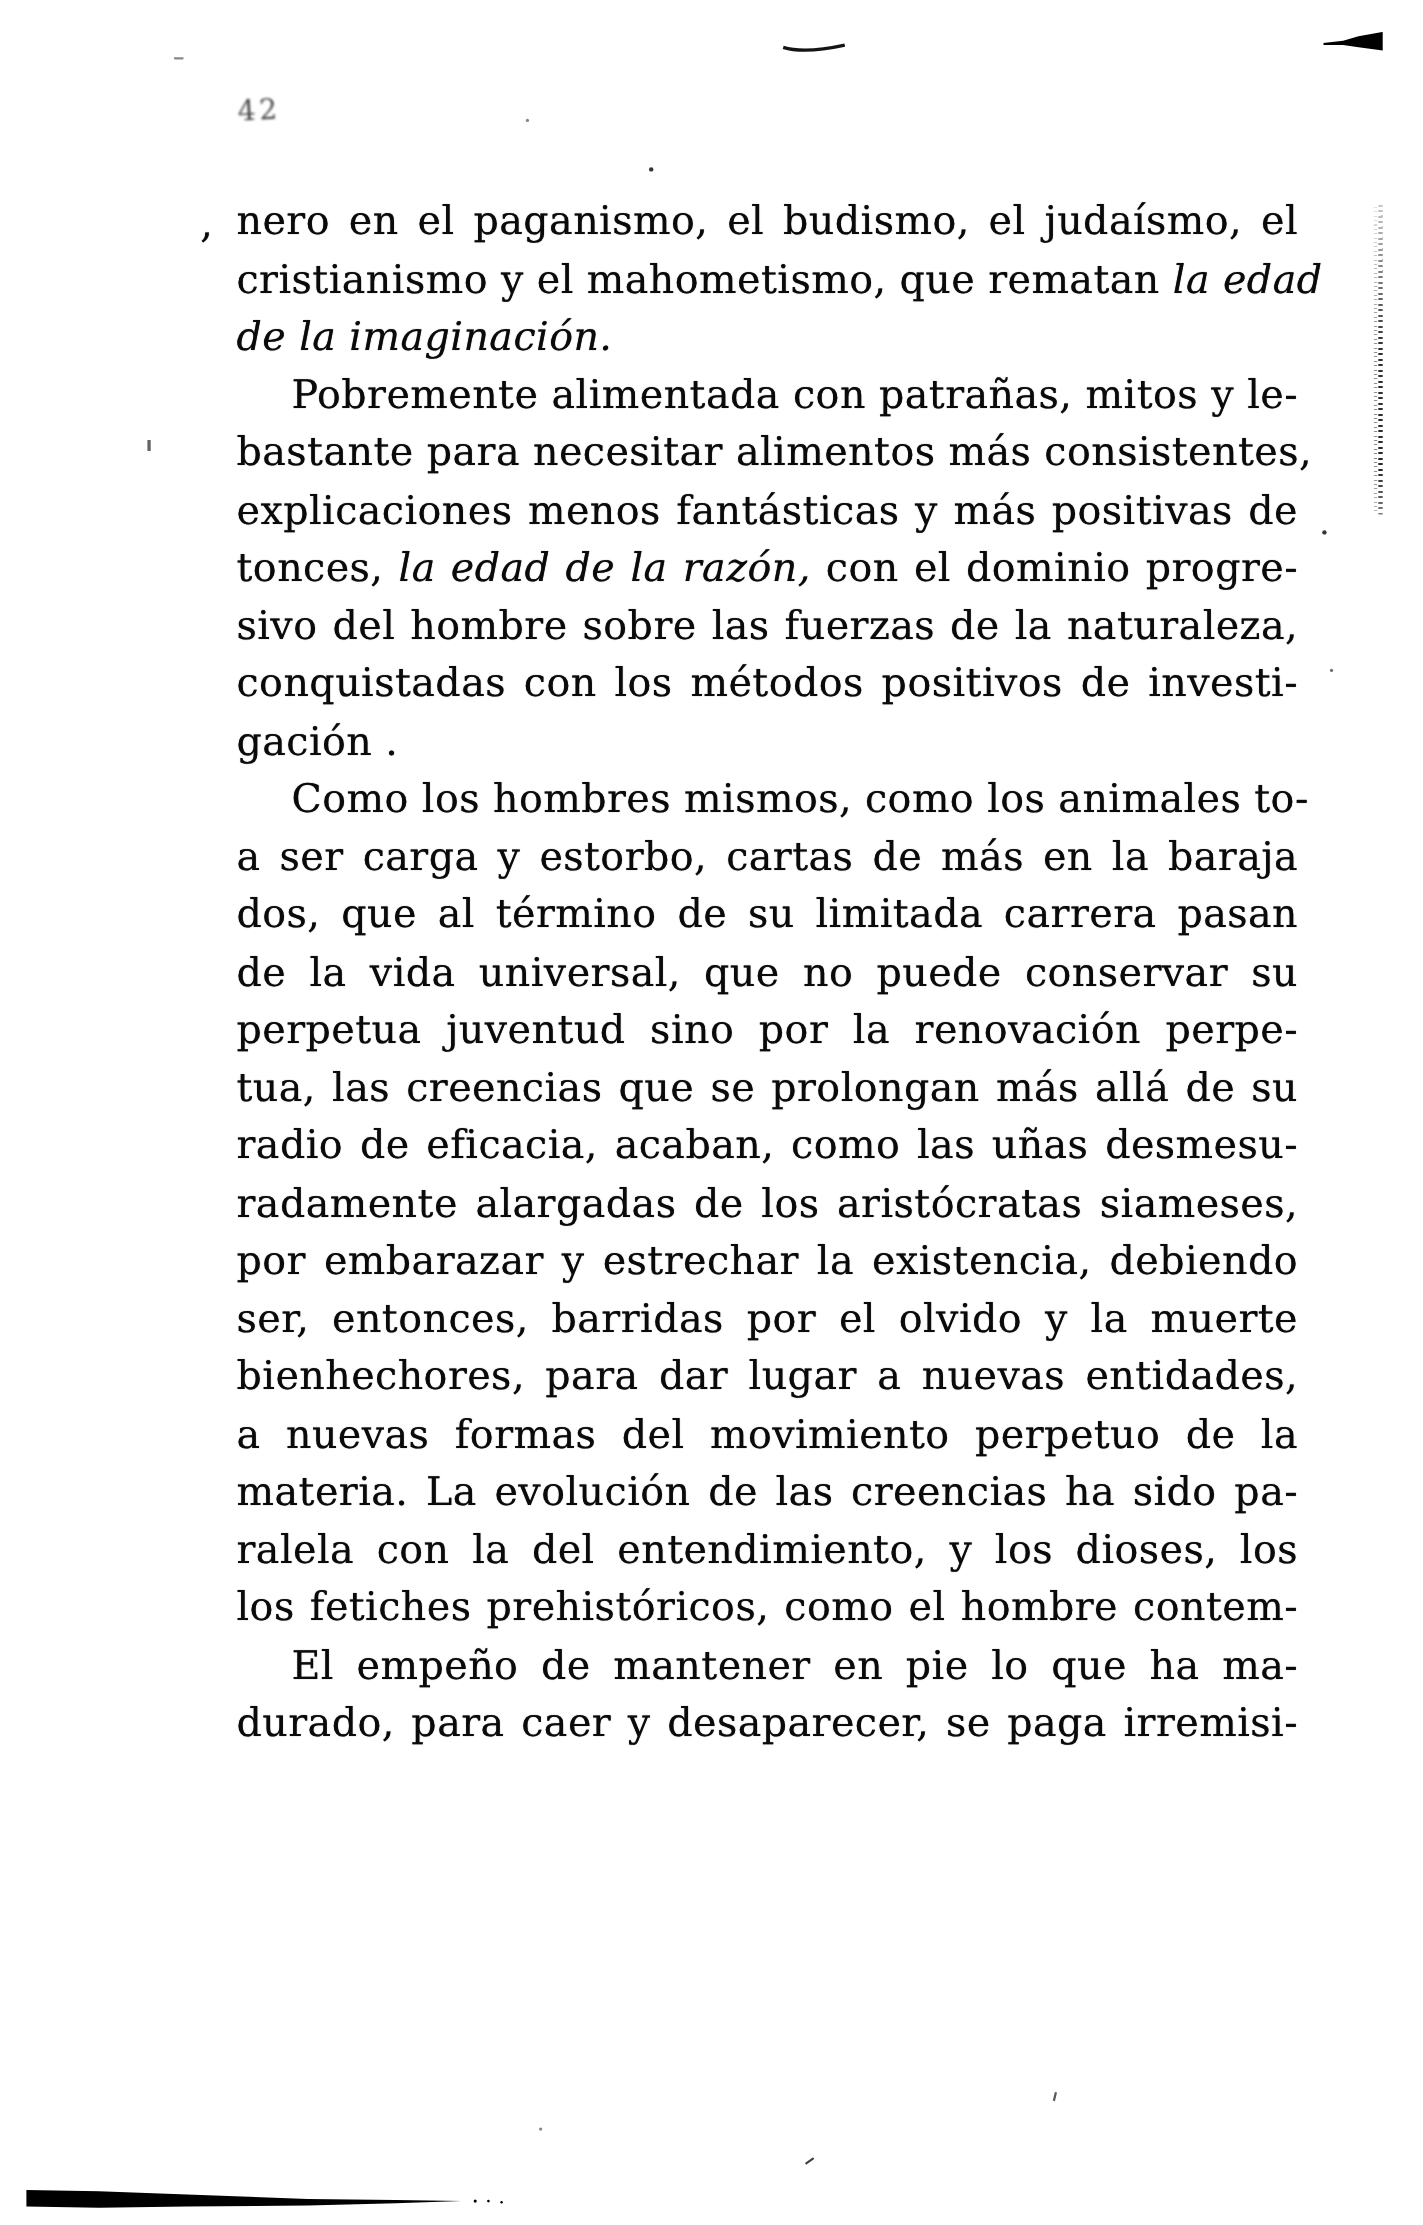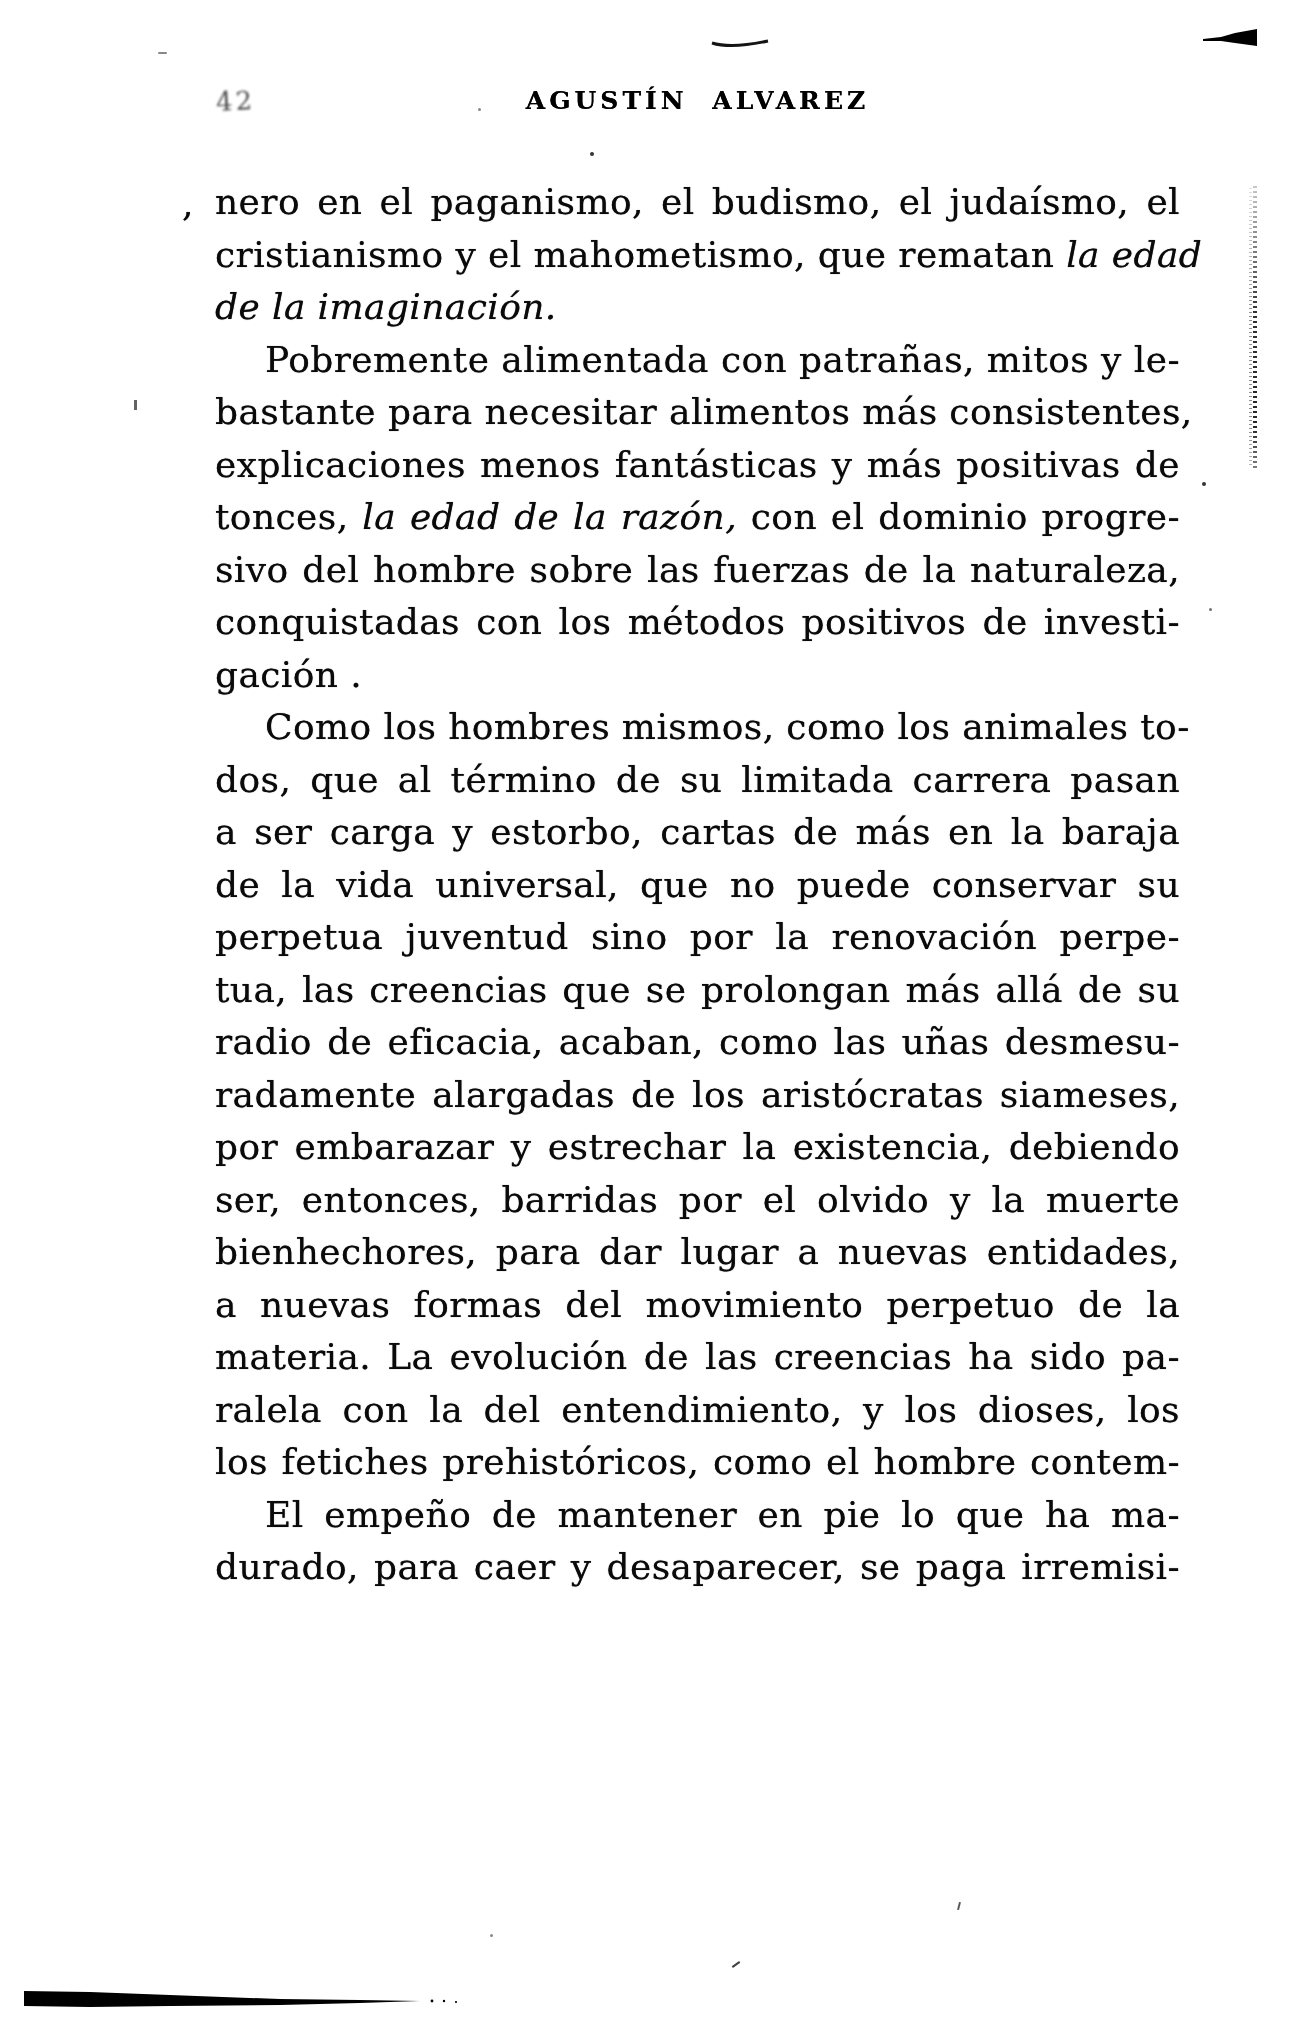--- a/index.html
+++ b/index.html
@@ -57,36 +57,35 @@
   .speck{position:absolute;background:#111;border-radius:50%;}
   .speck-dash{position:absolute;background:#222;filter:blur(.4px);}
   .tick{position:absolute;background:#111;}
 </style>
 </head>
 <body>
 
 <div class="page">
 
   <span class="page-number">42</span>
-  <div class="header-title">AGUSTÍN ALVAREZ</div>
 
   <div class="text-block" id="text-block">
       <div class="line"><span class="hang">,</span><span>nero en el paganismo, el budismo, el judaísmo, el</span></div>
       <div class="line"><span>cristianismo y el mahometismo, que rematan </span><span class="it">la edad</span></div>
       <div class="line no-fill"><span class="it">de la imaginación.</span></div>
       <div class="line indent"><span>Pobremente alimentada con patrañas, mitos y le-</span></div>
       <div class="line"><span>bastante para necesitar alimentos más consistentes,</span></div>
       <div class="line"><span>explicaciones menos fantásticas y más positivas de</span></div>
       <div class="line"><span>tonces, </span><span class="it">la edad de la razón,</span><span> con el dominio progre-</span></div>
       <div class="line"><span>sivo del hombre sobre las fuerzas de la naturaleza,</span></div>
       <div class="line"><span>conquistadas con los métodos positivos de investi-</span></div>
       <div class="line no-fill"><span>gación .</span></div>
       <div class="line indent"><span>Como los hombres mismos, como los animales to-</span></div>
+      <div class="line"><span>a ser carga y estorbo, cartas de más en la baraja</span></div>
       <div class="line"><span>dos, que al término de su limitada carrera pasan</span></div>
-      <div class="line"><span>a ser carga y estorbo, cartas de más en la baraja</span></div>
       <div class="line"><span>de la vida universal, que no puede conservar su</span></div>
       <div class="line"><span>perpetua juventud sino por la renovación perpe-</span></div>
       <div class="line"><span>tua, las creencias que se prolongan más allá de su</span></div>
       <div class="line"><span>radio de eficacia, acaban, como las uñas desmesu-</span></div>
       <div class="line"><span>radamente alargadas de los aristócratas siameses,</span></div>
       <div class="line"><span>por embarazar y estrechar la existencia, debiendo</span></div>
       <div class="line"><span>ser, entonces, barridas por el olvido y la muerte</span></div>
       <div class="line"><span>bienhechores, para dar lugar a nuevas entidades,</span></div>
       <div class="line"><span>a nuevas formas del movimiento perpetuo de la</span></div>
       <div class="line"><span>materia. La evolución de las creencias ha sido pa-</span></div>

